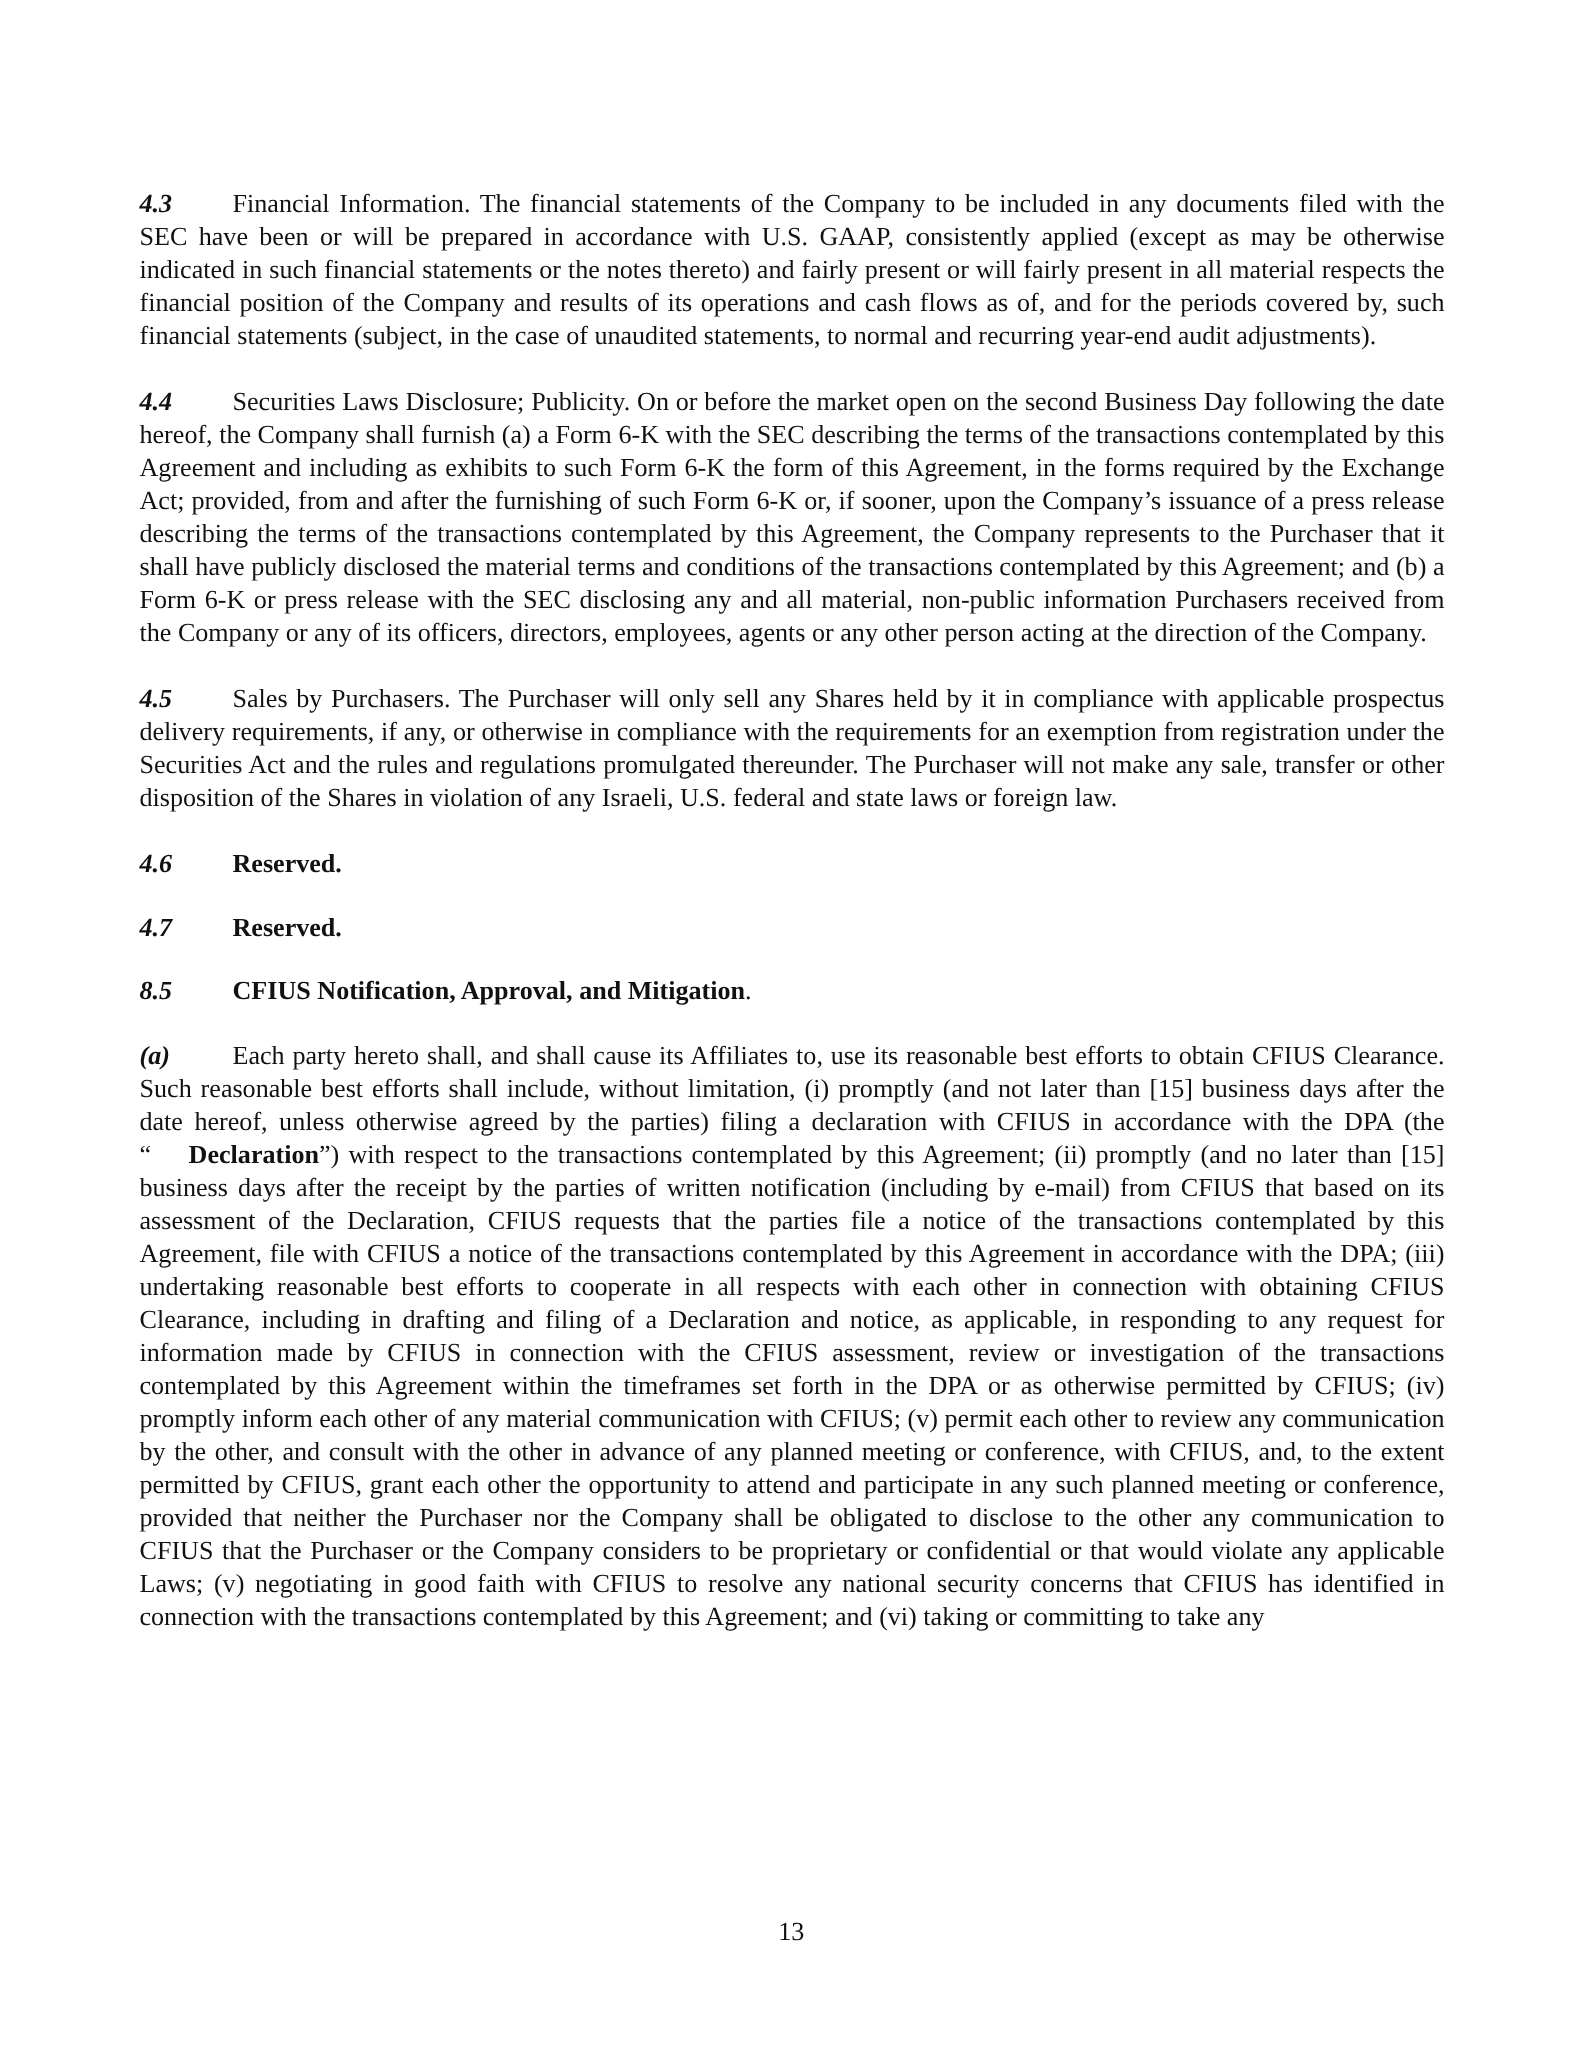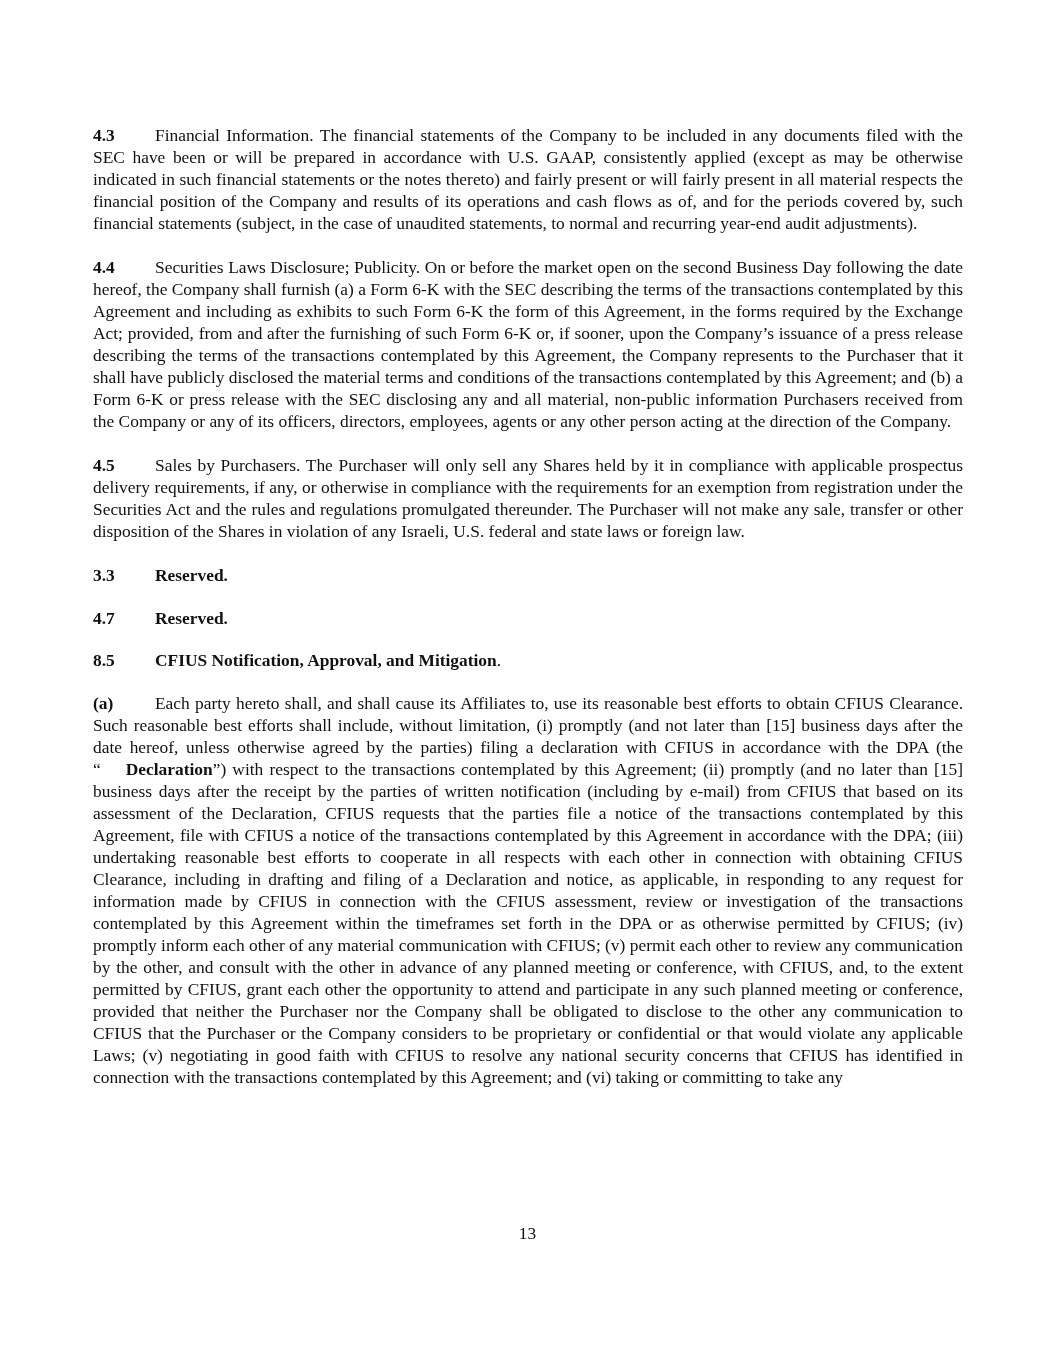--- a/index.html
+++ b/index.html
@@ -25,51 +25,52 @@
   }
   .para {
     margin: 0 0 22px 0;
     text-align: justify;
     text-align-last: left;
   }
   .num {
     font-weight: bold;
     display: inline-block;
     width: 62px;
+    font-style: italic;
   }
   .title {
     font-weight: normal;
   }
   .short {
     margin: 0 0 20.5px 0;
   }
   .short .title { font-weight: bold; }
   b.def { font-weight: bold; margin-left: 25px; }
   .page-number {
     position: absolute;
-    top: 1222px;
+    top: 1276px;
     left: 0;
     width: 1055px;
     text-align: center;
     font-size: 17.4px;
     line-height: 22px;
   }
 </style>
 </head>
 <body>
 
 <div class="page">
 
   <p class="para"><span class="num">4.3</span><span class="title">Financial Information.</span><span> The financial statements of the Company to be included in any documents filed with the SEC have been or will be prepared in accordance with U.S. GAAP, consistently applied (except as may be otherwise indicated in such financial statements or the notes thereto) and fairly present or will fairly present in all material respects the financial position of the Company and results of its operations and cash flows as of, and for the periods covered by, such financial statements (subject, in the case of unaudited statements, to normal and recurring year-end audit adjustments).</span></p>
 
   <p class="para"><span class="num">4.4</span><span class="title">Securities Laws Disclosure; Publicity.</span><span> On or before the market open on the second Business Day following the date hereof, the Company shall furnish (a) a Form 6-K with the SEC describing the terms of the transactions contemplated by this Agreement and including as exhibits to such Form 6-K the form of this Agreement, in the forms required by the Exchange Act; provided, from and after the furnishing of such Form 6-K or, if sooner, upon the Company’s issuance of a press release describing the terms of the transactions contemplated by this Agreement, the Company represents to the Purchaser that it shall have publicly disclosed the material terms and conditions of the transactions contemplated by this Agreement; and (b) a Form 6-K or press release with the SEC disclosing any and all material, non-public information Purchasers received from the Company or any of its officers, directors, employees, agents or any other person acting at the direction of the Company.</span></p>
 
   <p class="para"><span class="num">4.5</span><span class="title">Sales by Purchasers.</span><span> The Purchaser will only sell any Shares held by it in compliance with applicable prospectus delivery requirements, if any, or otherwise in compliance with the requirements for an exemption from registration under the Securities Act and the rules and regulations promulgated thereunder. The Purchaser will not make any sale, transfer or other disposition of the Shares in violation of any Israeli, U.S. federal and state laws or foreign law.</span></p>
 
-  <p class="para short"><span class="num">3.3</span><span class="title">Reserved.</span></p>
+  <p class="para short"><span class="num">4.6</span><span class="title">Reserved.</span></p>
 
   <p class="para short"><span class="num">4.7</span><span class="title">Reserved.</span></p>
 
 
   <p class="para short"><span class="num">8.5</span><span class="title">CFIUS Notification, Approval, and Mitigation</span><span>.</span></p>
 
   <p class="para"><span class="num">(a)</span><span>Each party hereto shall, and shall cause its Affiliates to, use its reasonable best efforts to obtain CFIUS Clearance.  Such reasonable best efforts shall include, without limitation, (i) promptly (and not later than [15] business days after the date hereof, unless otherwise agreed by the parties) filing a declaration with CFIUS in accordance with the DPA (the “</span><b class="def">Declaration</b><span>”) with respect to the transactions contemplated by this Agreement; (ii) promptly (and no later than [15] business days after the receipt by the parties of written notification (including by e-mail) from CFIUS that based on its assessment of the Declaration, CFIUS requests that the parties file a notice of the transactions contemplated by this Agreement, file with CFIUS a notice of the transactions contemplated by this Agreement in accordance with the DPA; (iii) undertaking reasonable best efforts to cooperate in all respects with each other in connection with obtaining CFIUS Clearance, including in drafting and filing of a Declaration and notice, as applicable, in responding to any request for information made by CFIUS in connection with the CFIUS assessment, review or investigation of the transactions contemplated by this Agreement within the timeframes set forth in the DPA or as otherwise permitted by CFIUS; (iv) promptly inform each other of any material communication with CFIUS; (v) permit each other to review any communication by the other, and consult with the other in advance of any planned meeting or conference, with CFIUS, and, to the extent permitted by CFIUS, grant each other the opportunity to attend and participate in any such planned meeting or conference, provided that neither the Purchaser nor the Company shall be obligated to disclose to the other any communication to CFIUS that the Purchaser or the Company considers to be proprietary or confidential or that would violate any applicable Laws; (v) negotiating in good faith with CFIUS to resolve any national security concerns that CFIUS has identified in connection with the transactions contemplated by this Agreement; and (vi) taking or committing to take any</span></p>
 
 </div>
 

